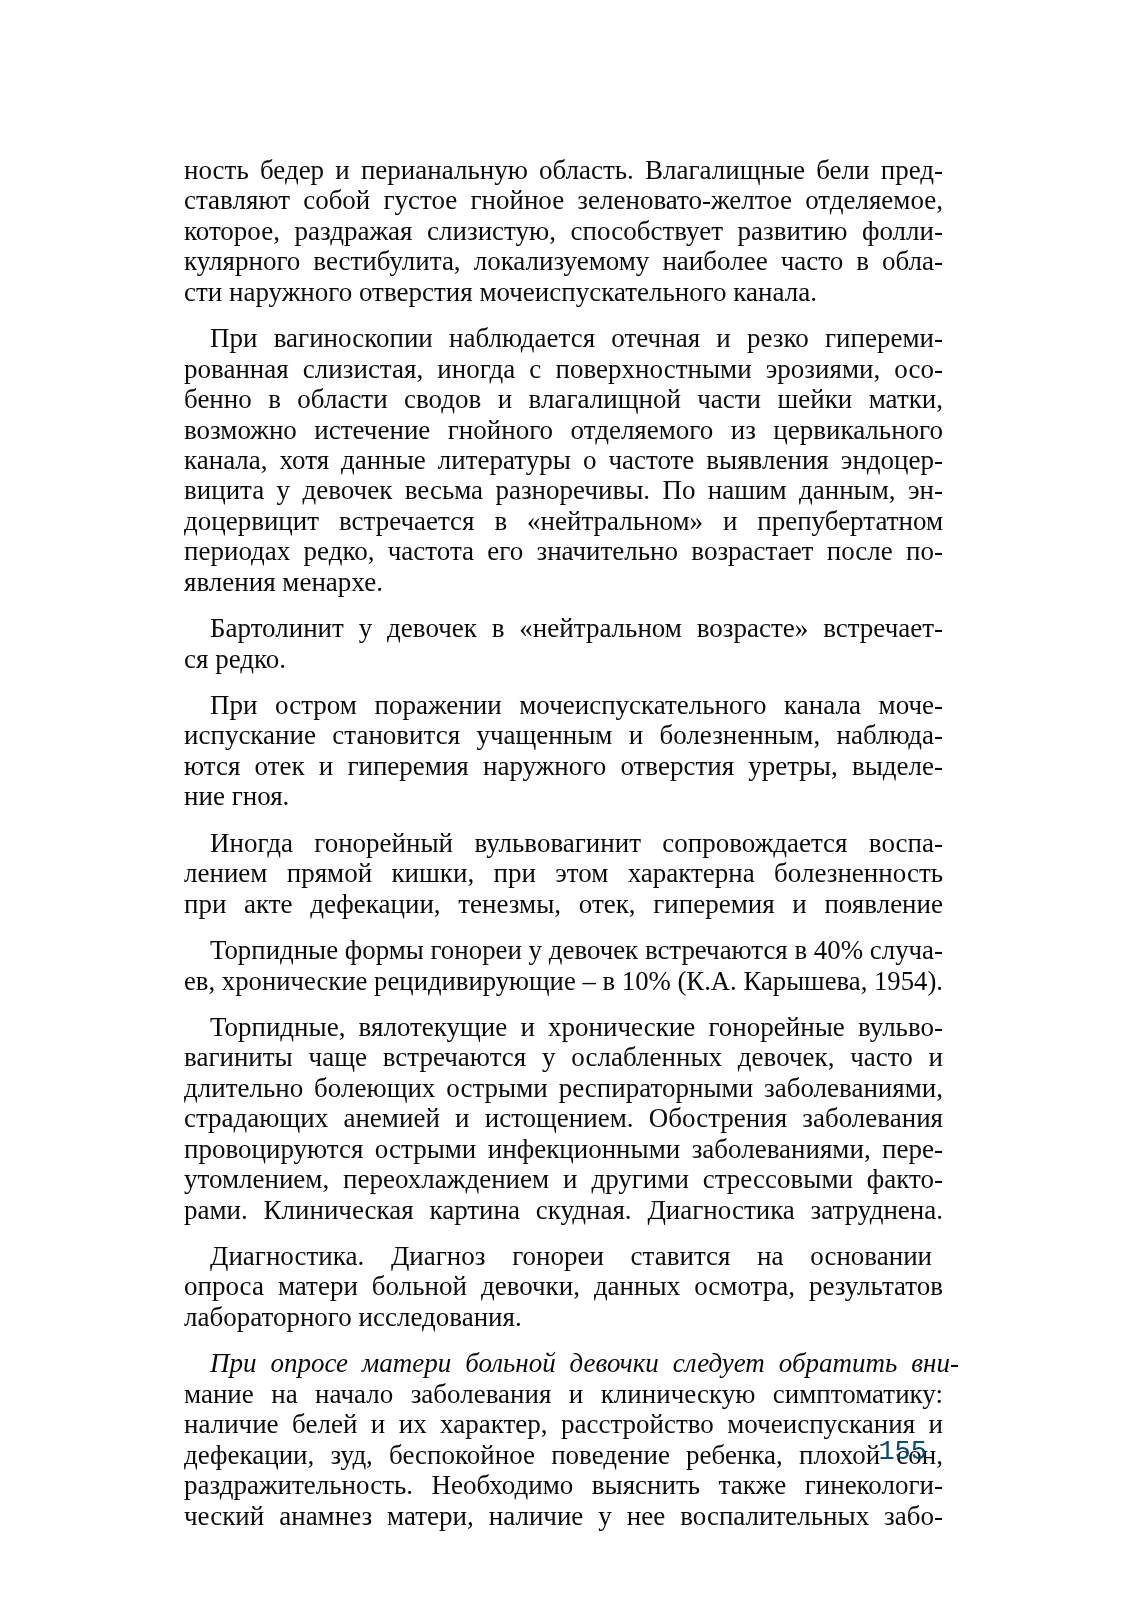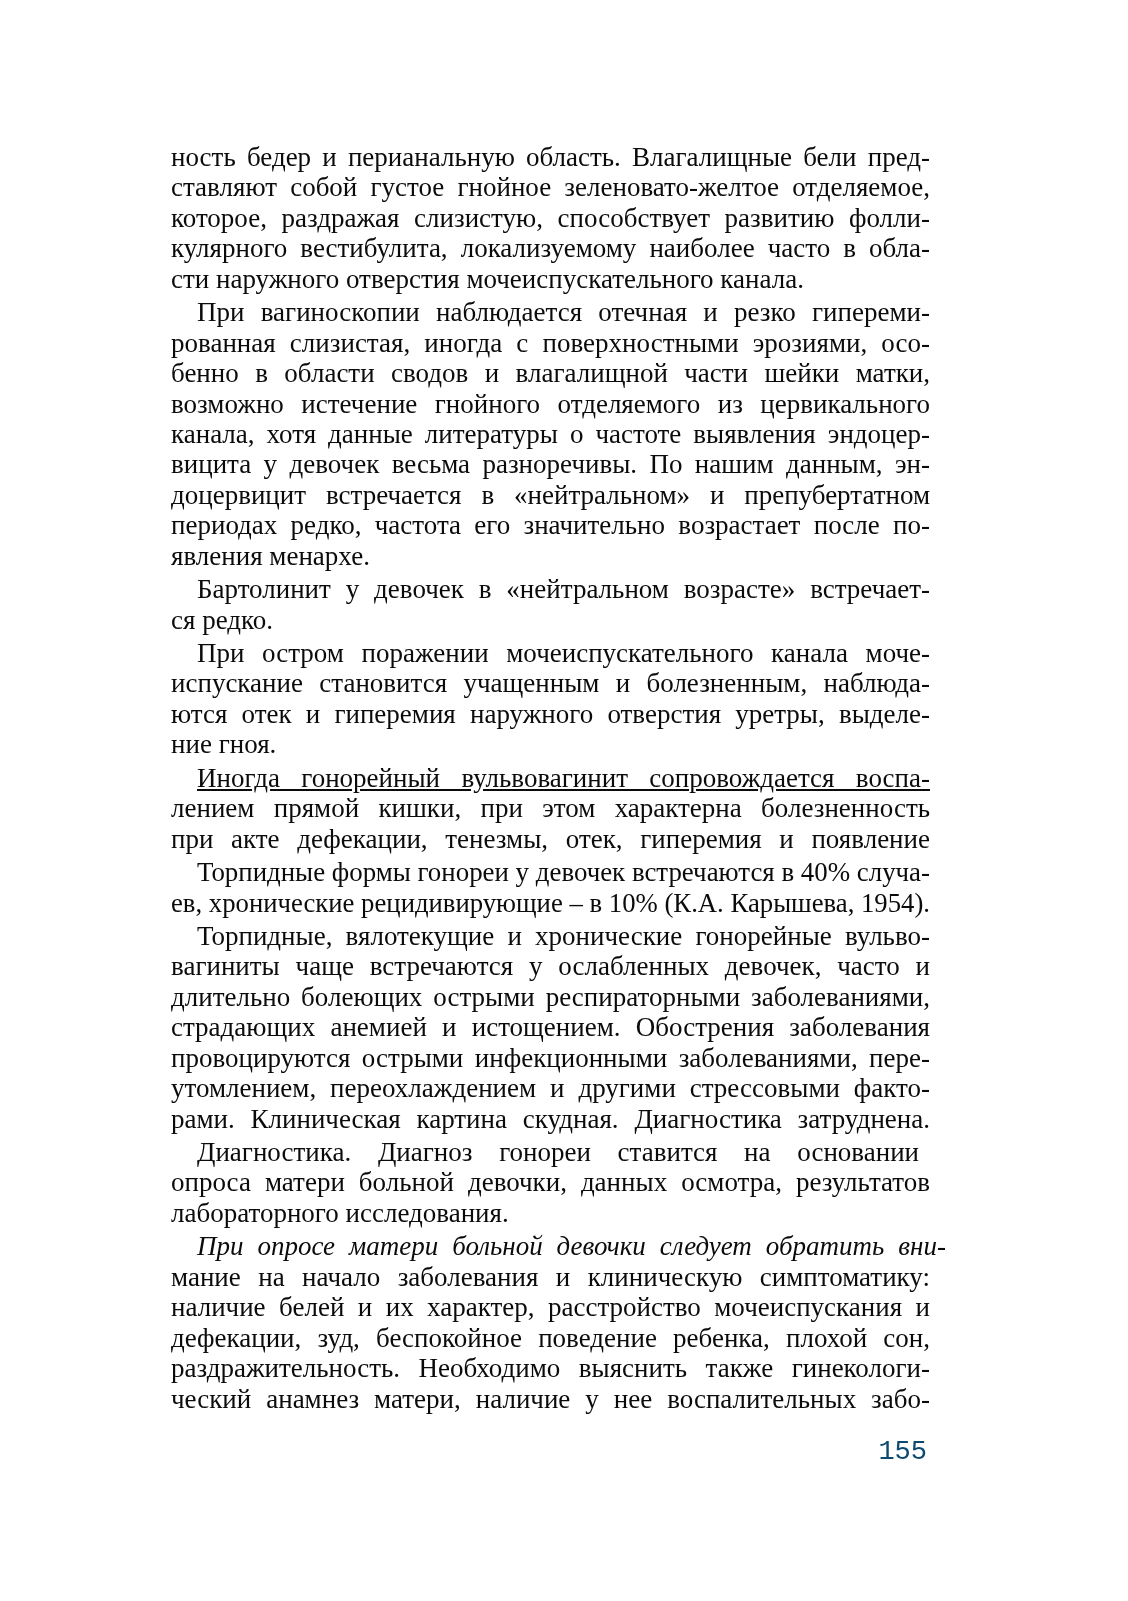--- a/index.html
+++ b/index.html
@@ -21,21 +21,21 @@
     background: #ffffff;
   }
   .text-block {
     position: absolute;
     left: 168px;
     top: 139px;
     width: 759px;
     font-size: 27px;
     line-height: 30.45px;
   }
-  .paragraph { margin: 3px; padding: 0; }
+  .paragraph { margin: 16px; padding: 0; }
   .line {
     height: 30.45px;
     white-space: pre;
     overflow: visible;
   }
   .line .inner {
     display: inline-block;
     white-space: pre;
   }
   .line b { font-weight: normal; }
@@ -78,21 +78,21 @@
         <div class="line" style="padding-left: 26px; text-align: right;"><span class="inner" style="word-spacing: 8.1276px;"><span>Бартолинит у девочек в «нейтральном возрасте» встречает-</span></span></div>
         <div class="line"><span class="inner"><span>ся редко.</span></span></div>
       </div>
       <div class="paragraph">
         <div class="line" style="padding-left: 26px;"><span class="inner" style="word-spacing: 10.875px;"><span>При остром поражении мочеиспускательного канала моче-</span></span></div>
         <div class="line"><span class="inner" style="word-spacing: 9.59688px;"><span>испускание становится учащенным и болезненным, наблюда-</span></span></div>
         <div class="line"><span class="inner" style="word-spacing: 7.43527px;"><span>ются отек и гиперемия наружного отверстия уретры, выделе-</span></span></div>
         <div class="line"><span class="inner"><span>ние гноя.</span></span></div>
       </div>
       <div class="paragraph">
-        <div class="line" style="padding-left: 26px;"><span class="inner" style="word-spacing: 14.582px; text-decoration: underline;"><span>Иногда гонорейный вульвовагинит сопровождается воспа-</span></span></div>
+        <div class="line" style="padding-left: 26px;"><span class="inner" style="word-spacing: 14.582px;"><span>Иногда гонорейный вульвовагинит сопровождается воспа-</span></span></div>
         <div class="line"><span class="inner" style="word-spacing: 12.5781px;"><span>лением прямой кишки, при этом характерна болезненность</span></span></div>
         <div class="line"><span class="inner" style="word-spacing: 10.9241px;"><span>при акте дефекации, тенезмы, отек, гиперемия и появление</span></span></div>
       </div>
       <div class="paragraph">
         <div class="line" style="padding-left: 26px;"><span class="inner" style="transform-origin: 0px 50%; transform: scaleX(0.995628);"><span>Торпидные формы гонореи у девочек встречаются в 40% случа-</span></span></div>
         <div class="line"><span class="inner" style="transform-origin: 0px 50%; transform: scaleX(0.989409);"><span>ев, хронические рецидивирующие – в 10% (К.А. Карышева, 1954).</span></span></div>
       </div>
       <div class="paragraph">
         <div class="line" style="padding-left: 26px;"><span class="inner" style="word-spacing: 6.4375px;"><span>Торпидные, вялотекущие и хронические гонорейные вульво-</span></span></div>
         <div class="line"><span class="inner" style="word-spacing: 9.08705px;"><span>вагиниты чаще встречаются у ослабленных девочек, часто и</span></span></div>

